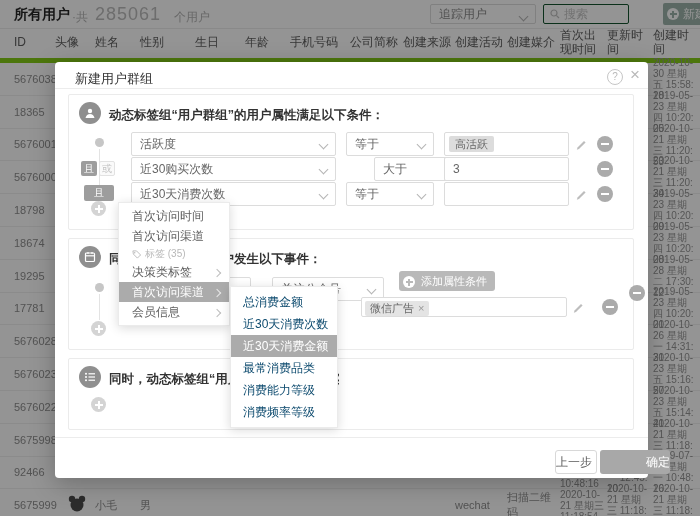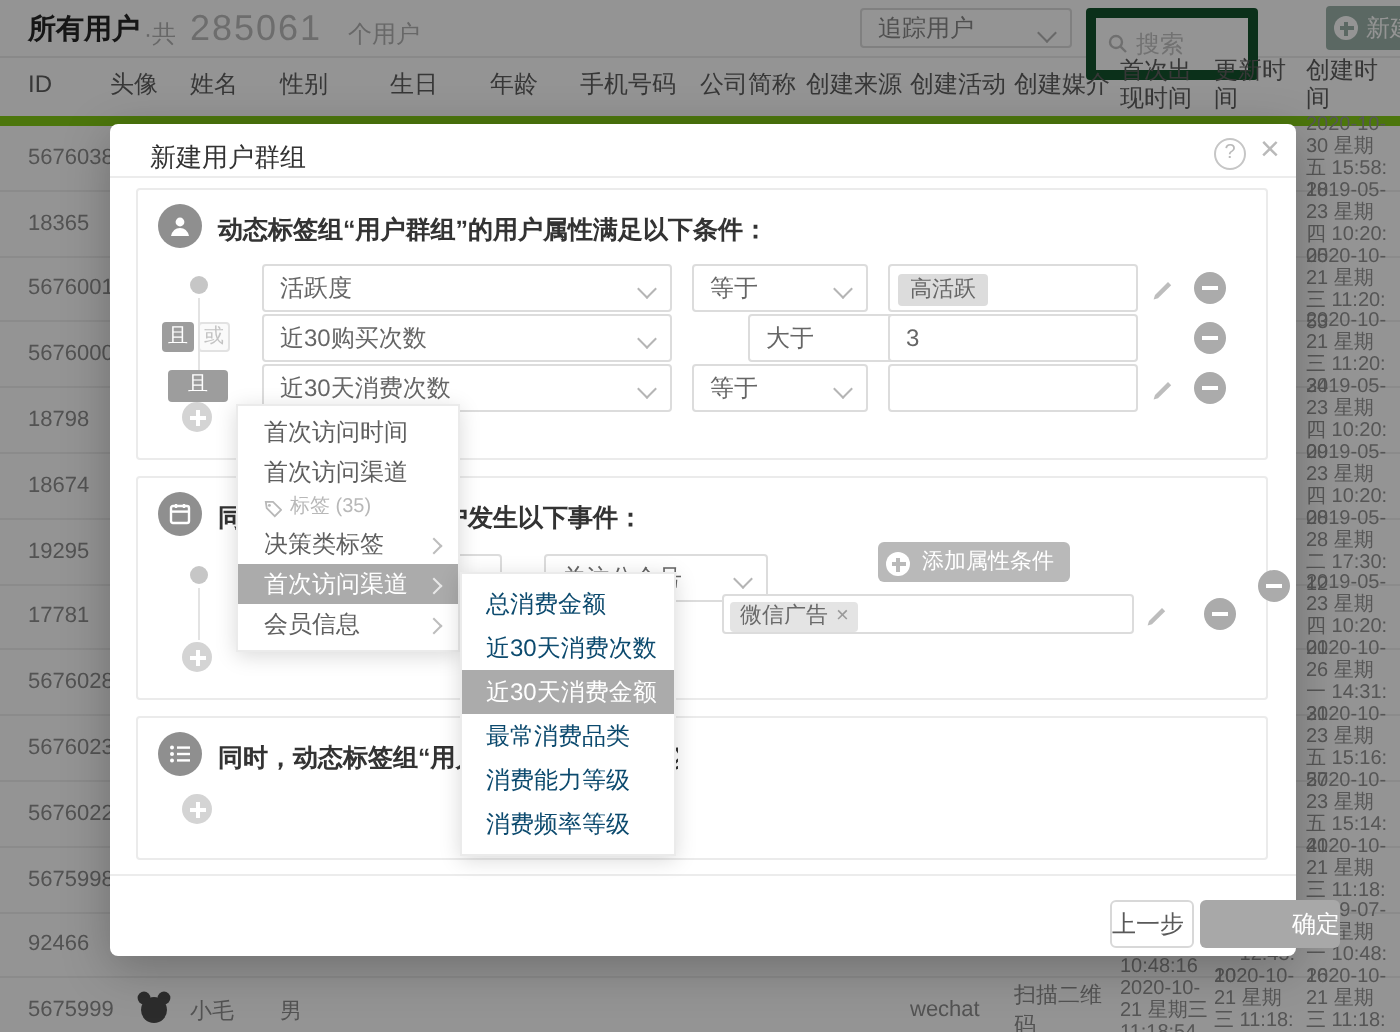--- a/index.html
+++ b/index.html
@@ -6,21 +6,21 @@
   body{font-family:"Liberation Sans","DejaVu Sans",sans-serif;background:#fff;}
   #stage{position:relative;width:700px;height:516px;overflow:hidden;background:#fff;}
 
   
   .topbar{position:absolute;left:0;top:0;width:700px;height:28px;background:#fff;border-bottom:1px solid #ececec;z-index:1;}
   .pg-title{position:absolute;left:14px;top:6px;font-size:14px;color:#262626;font-weight:bold;}
   .pg-cprefix{position:absolute;left:72px;top:9px;font-size:12px;color:#b3b3b3;}
   .pg-count{position:absolute;left:95px;top:4px;font-size:18px;color:#bcbcbc;letter-spacing:1px;}
   .pg-csuffix{position:absolute;left:158px;top:9px;font-size:12px;color:#b3b3b3;margin-left:16px;}
   .track-sel{position:absolute;left:430px;top:4px;width:106px;height:20px;border:1px solid #dcdcdc;border-radius:2px;box-sizing:border-box;font-size:12px;color:#8a8a8a;line-height:18px;padding-left:8px;background:#fff;}
-  .search-box{position:absolute;left:543px;top:4px;width:86px;height:36px;border:5px solid #14532d;border-radius:2px;box-sizing:border-box;background:#fff;display:flex;align-items:center;gap:4px;padding-left:6px;}
+  .search-box{position:absolute;left:543px;top:4px;width:86px;height:20px;border:1px solid #14532d;border-radius:2px;box-sizing:border-box;background:#fff;display:flex;align-items:center;gap:4px;padding-left:6px;}
   .search-ph{font-size:12px;color:#c4c4c4;}
   .new-btn{position:absolute;left:663px;top:3px;width:40px;height:22px;background:#9db4ab;border-radius:2px;color:#fff;font-size:12px;line-height:22px;padding-left:20px;box-sizing:border-box;overflow:hidden;white-space:nowrap;}
   .wplus{position:absolute;left:4px;top:5px;width:12px;height:12px;border-radius:50%;background:#fff;}
   .wplus i{position:absolute;background:#9db4ab;}
   .wplus i.h{left:2.5px;right:2.5px;top:5px;height:2px;}
   .wplus i.v{top:2.5px;bottom:2.5px;left:5px;width:2px;}
 
   .bg-table{position:absolute;left:0;top:28px;width:700px;z-index:1;}
   .thead{display:flex;height:30px;border-bottom:5px solid #84cc16;align-items:center;}
   .th{font-size:12px;color:#5f5f5f;line-height:1.15;box-sizing:border-box;}
@@ -284,21 +284,21 @@
       <div class="tline" style="left:30px;top:55px;height:26px;"></div>
       <div class="plusc" style="left:22px;top:82px;">
           <i class="h"></i>
           <i class="v"></i>
         </div>
 
       <div class="sel" style="left:62px;top:38px;width:120px;">
           <span class="chev"></span>
         </div>
       <div class="sel" style="left:203px;top:38px;width:112px;"><span>关注公众号</span><span class="chev"></span></div>
-      <div class="addbtn" style="left:330px;top:32px;margin-left:40px;">
+      <div class="addbtn" style="left:330px;top:32px;">
         <span class="wplus">
             <i class="h"></i>
             <i class="v"></i>
           </span>
         <span>添加属性条件</span>
       </div>
       <div class="minus" style="left:560px;top:46px;">
           <i></i>
         </div>
 

